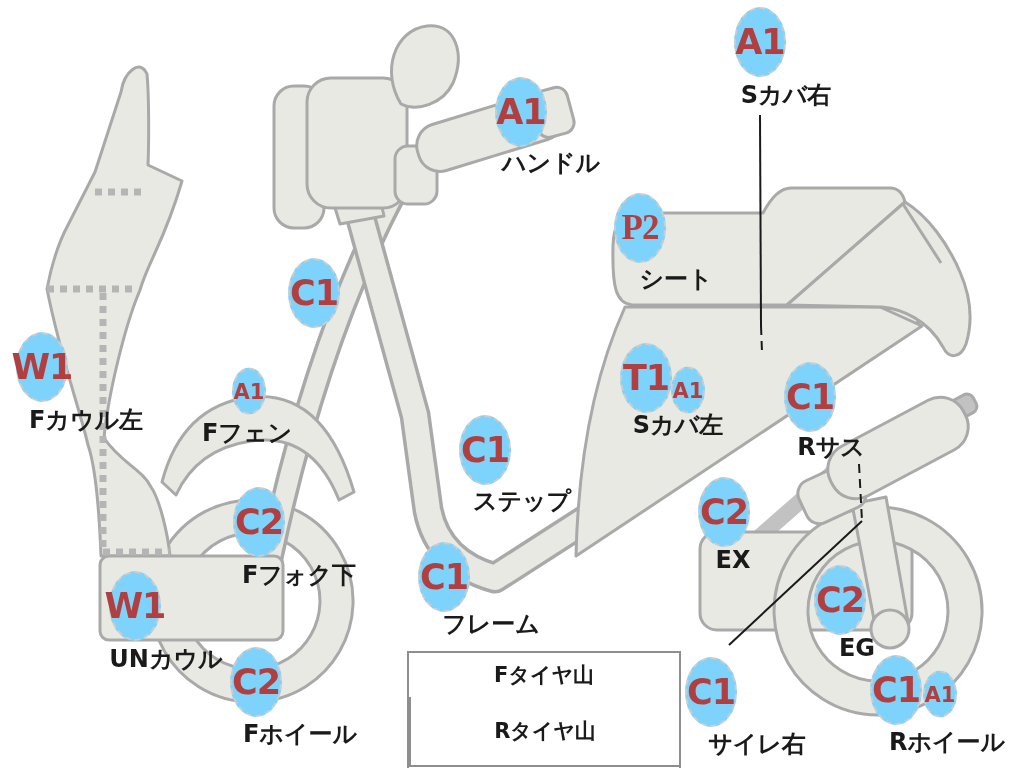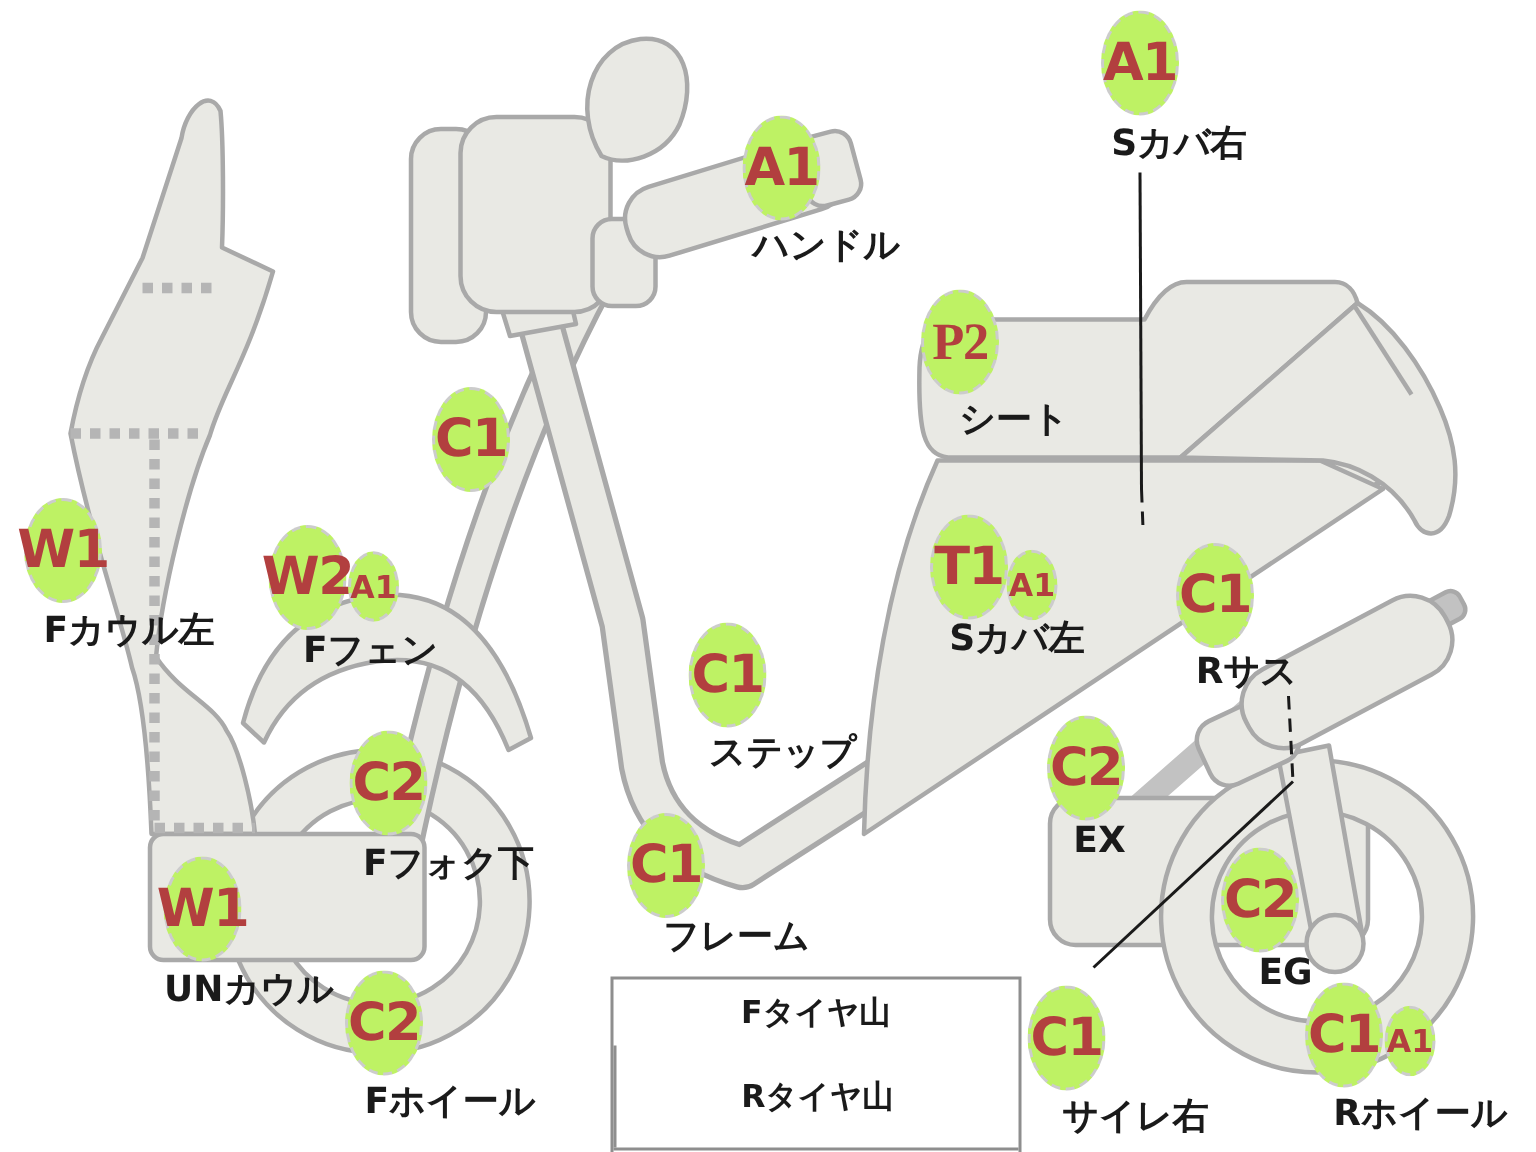--- a/index.html
+++ b/index.html
@@ -9,21 +9,21 @@
   html,body{margin:0;padding:0;background:#ffffff;}
   #stage{
     position:relative;width:1024px;height:768px;background:#ffffff;overflow:hidden;
     font-family:"DejaVu Sans","Liberation Sans",sans-serif;
   }
   #scooter-svg,#pointer-svg{position:absolute;left:0;top:0;}
   #pointer-svg{z-index:3;}
   #markers{position:absolute;left:0;top:0;width:100%;height:100%;z-index:4;}
   .badge{
     position:absolute;transform:translate(-50%,-50%);
-    background:#bef264;border:2px dashed var(--badge-border);border-radius:50%;
+    background:#7dd3fc;border:2px dashed var(--badge-border);border-radius:50%;
     color:var(--red);display:flex;align-items:center;justify-content:center;
     font-weight:700;box-sizing:border-box;
   }
   .badge.big{width:52px;height:70px;font-size:35px;letter-spacing:-1px;}
   .badge.small{width:34px;height:47px;font-size:21px;z-index:5;}
   .part-label{
     position:absolute;transform:translate(-50%,-50%);
     color:var(--ink);font-size:24px;font-weight:700;white-space:nowrap;letter-spacing:0px;
   }
   #tire-table{
@@ -121,21 +121,20 @@
   <div id="markers">
       <div class="badge big" style="left: 521px; top: 112px;">A1</div>
       <div class="part-label" style="left: 551px; top: 163px;">ハンドル</div>
       <div class="badge big" style="left: 760px; top: 42px;">A1</div>
       <div class="part-label" style="left: 786px; top: 95px;">Sカバ右</div>
       <div class="badge big" style="left: 640px; top: 228px; font-family: Liberation Serif, serif;">P2</div>
       <div class="part-label" style="left: 676px; top: 279px;">シート</div>
       <div class="badge big" style="left: 314px; top: 293px;">C1</div>
       <div class="badge big" style="left: 42px; top: 367px;">W1</div>
       <div class="part-label" style="left: 86px; top: 420px;">Fカウル左</div>
-      <div class="badge big" style="left: 205px; top: 385px;">W2</div>
       <div class="badge small" style="left: 249px; top: 391px;">A1</div>
       <div class="part-label" style="left: 247px; top: 433px;">Fフェン</div>
       <div class="badge big" style="left: 646px; top: 378px;">T1</div>
       <div class="badge small" style="left: 688px; top: 390px;">A1</div>
       <div class="part-label" style="left: 678px; top: 425px;">Sカバ左</div>
       <div class="badge big" style="left: 810px; top: 397px;">C1</div>
       <div class="part-label" style="left: 831px; top: 447px;">Rサス</div>
       <div class="badge big" style="left: 485px; top: 450px;">C1</div>
       <div class="part-label" style="left: 522px; top: 501px;">ステップ</div>
       <div class="badge big" style="left: 259px; top: 522px;">C2</div>

